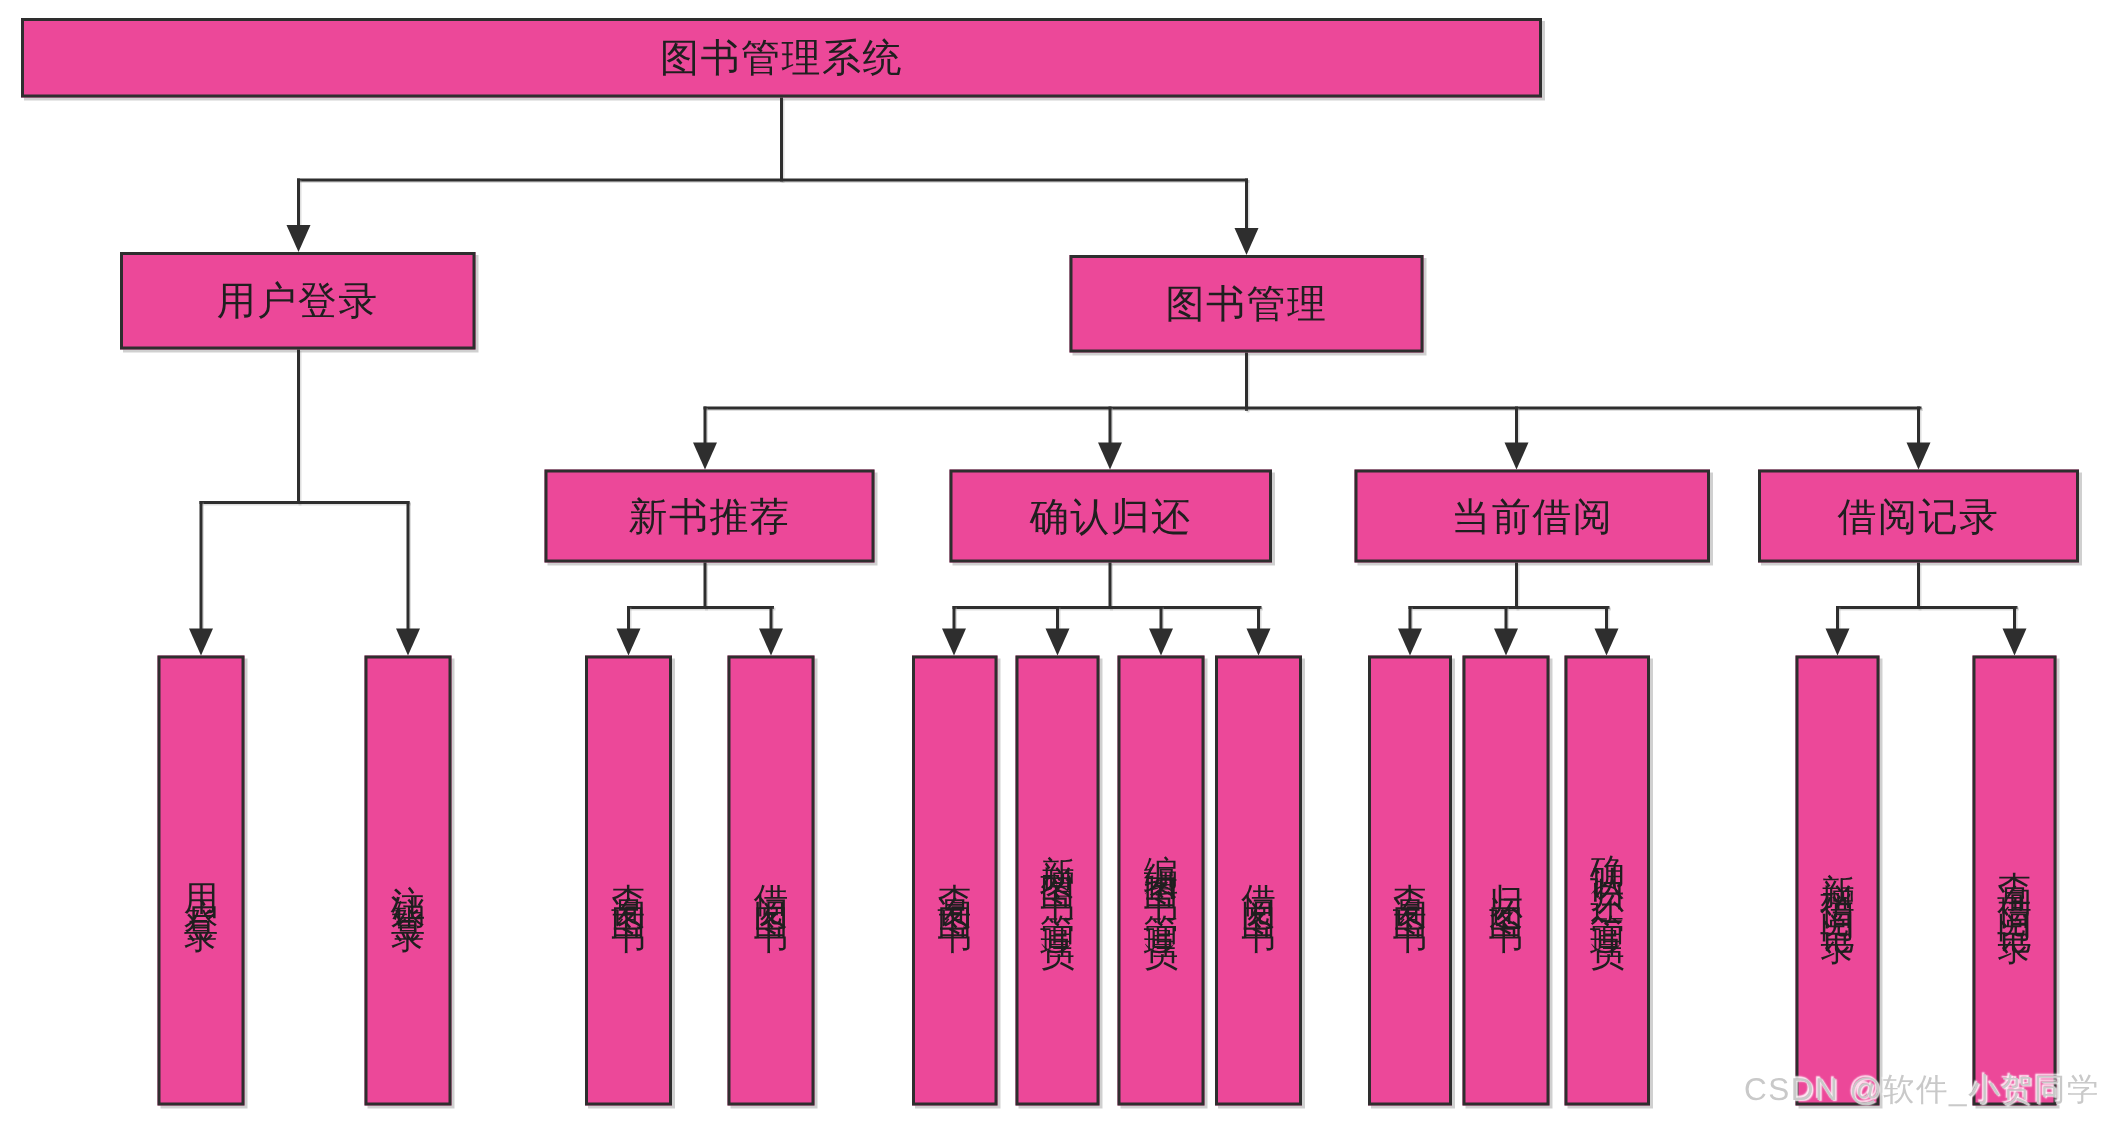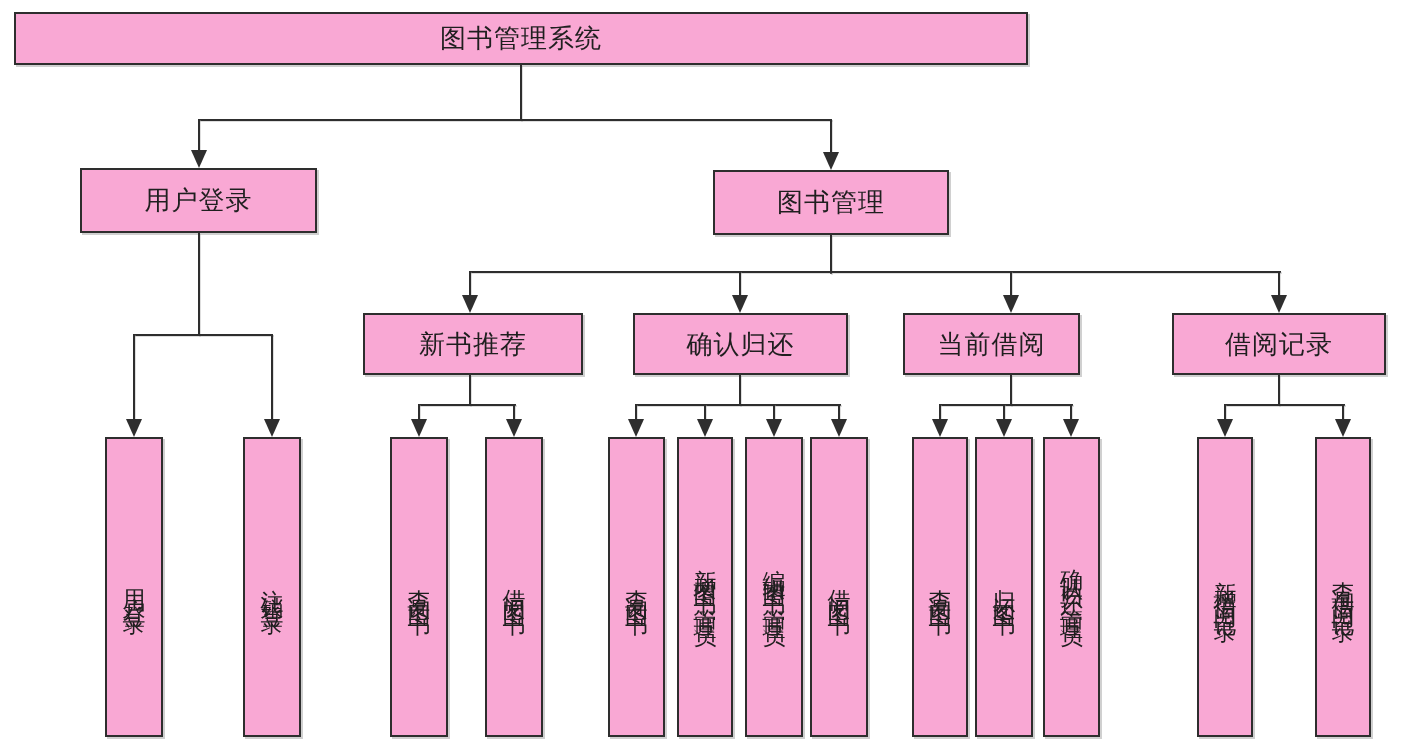--- a/index.html
+++ b/index.html
@@ -8,21 +8,21 @@
     width: 1405px;
     height: 747px;
     background: #ffffff;
     overflow: hidden;
     font-family: "Liberation Sans", "DejaVu Sans", sans-serif;
     color: #1f1f1f;
   }
   .box {
     position: absolute;
     box-sizing: border-box;
-    background: #f9a8d4;
+    background: #ec4899;
     border: 2px solid #2e2e2e;
     box-shadow: 2px 2px 0 rgba(150,150,150,0.45);
     display: flex;
     align-items: center;
     justify-content: center;
     text-align: left;
   }
   .hbox { font-size: 26px; letter-spacing: 1px; }
   .vbox {
     writing-mode: vertical-rl;
@@ -63,21 +63,21 @@
   <div class="box hbox" style="left:14px; top:12px; width:1014px; height:53px;">图书管理系统</div>
 
   <div class="box hbox" style="left:80px; top:168px; width:237px; height:65px;">用户登录</div>
 
   <div class="box hbox" style="left:363px; top:313px; width:220px; height:62px;">新书推荐</div>
 
   <div class="box hbox" style="left:713px; top:170px; width:236px; height:65px;">图书管理</div>
 
   <div class="box hbox" style="left:633px; top:313px; width:215px; height:62px;">确认归还</div>
 
-  <div class="box hbox" style="left:903px; top:313px; width:177px; height:62px;">当前借阅</div>
+  <div class="box hbox" style="left:903px; top:313px; width:237px; height:62px;">当前借阅</div>
 
   <div class="box hbox" style="left:1172px; top:313px; width:214px; height:62px;">借阅记录</div>
 
   <div class="box vbox" style="left:105px; top:437px; width:58px; height:300px;">用户登录</div>
   <div class="box vbox" style="left:243px; top:437px; width:58px; height:300px;">注销登录</div>
 
   <div class="box vbox" style="left:390px; top:437px; width:58px; height:300px;">查询图书</div>
   <div class="box vbox" style="left:485px; top:437px; width:58px; height:300px;">借阅图书</div>
 
   <div class="box vbox" style="left:608px; top:437px; width:57px; height:300px;">查询图书</div>
@@ -144,14 +144,15 @@
   <div class="vline" style="left:1070px; top:404px; width:2px; height:18px;"></div>
   <div class="arrow" style="left:1063px; top:419px;"></div>
 
   <div class="vline" style="left:1278px; top:375px; width:2px; height:31px;"></div>
   <div class="hline" style="left:1224px; top:404px; width:121px; height:2px;"></div>
   <div class="vline" style="left:1224px; top:404px; width:2px; height:18px;"></div>
   <div class="arrow" style="left:1217px; top:419px;"></div>
   <div class="vline" style="left:1342px; top:404px; width:2px; height:18px;"></div>
   <div class="arrow" style="left:1335px; top:419px;"></div>
 
+  <div class="watermark">CSDN @软件_小贺同学</div>
 
 </div>
 
 </body></html>

